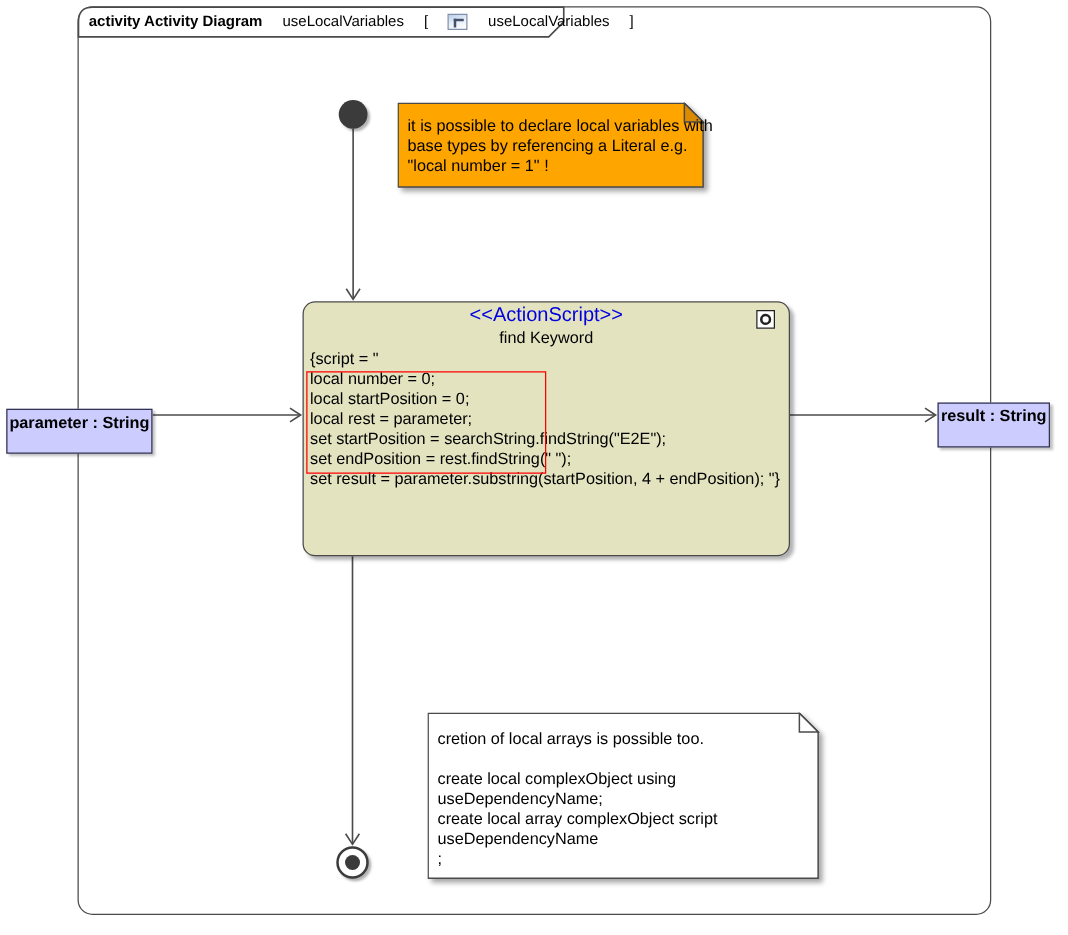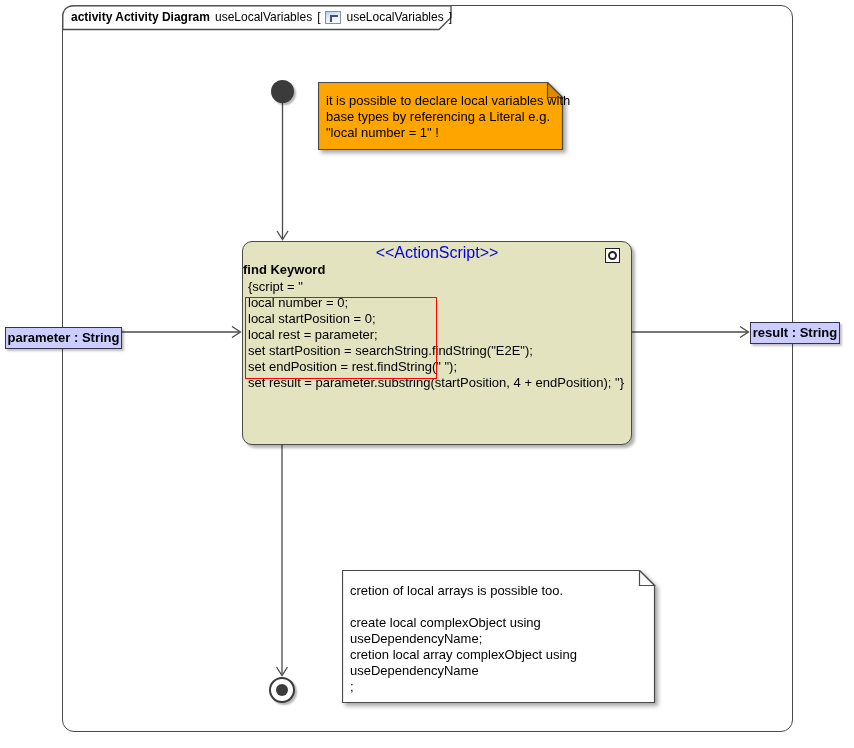--- a/index.html
+++ b/index.html
@@ -6,53 +6,53 @@
   .canvas{position:relative;width:854px;height:748px;background:#fff;
           font-family:"Liberation Sans",sans-serif;color:#000;overflow:hidden;}
 
   
   .frame{position:absolute;left:62px;top:5px;width:731px;height:727px;
          border:1.5px solid var(--line_dark,#4a4a4a);border-radius:12px;box-sizing:border-box;}
   svg.overlay{position:absolute;left:0;top:0;pointer-events:none;}
   svg.overlay .edge{pointer-events:stroke;}
 
   .tabtext{position:absolute;left:71px;top:9px;height:16px;display:flex;align-items:center;
-           gap:5px;font-size:12px;white-space:pre;}
+           gap:16px;font-size:12px;white-space:pre;}
   .kw{font-weight:bold;}
   .dicon{width:16px;height:13px;border:1px solid #8090a8;box-sizing:border-box;position:relative;
          background:linear-gradient(160deg,#b9cdea 0%,#e4edf9 45%,#ffffff 100%);}
   .dicon::after{content:"";position:absolute;left:4px;top:3px;width:6px;height:5px;
                 border-left:2px solid #44506b;border-top:2px solid #44506b;}
 
   
   .initial{position:absolute;left:271px;top:80px;width:23px;height:23px;border-radius:50%;
            background:var(--node_dark,#3b3b3b);box-shadow:2px 2px 2px rgba(0,0,0,0.3);}
   .final{position:absolute;left:269px;top:677px;width:26px;height:26px;border-radius:50%;
          border:2px solid var(--node_dark,#3b3b3b);background:#fff;box-sizing:border-box;
          box-shadow:2px 2px 2px rgba(0,0,0,0.3);}
   .final .dot{position:absolute;left:50%;top:50%;width:12px;height:12px;margin:-6px 0 0 -6px;
               border-radius:50%;background:var(--node_dark,#3b3b3b);}
 
   .action{position:absolute;left:242px;top:241px;width:390px;height:204px;box-sizing:border-box;
           background:var(--action_fill,#e3e3c0);border:1.5px solid var(--line_dark,#4a4a4a);
           border-radius:10px;box-shadow:3px 3px 3px rgba(0,0,0,0.3);}
   .stereo{margin-top:3px;height:16px;line-height:16px;text-align:center;font-size:16px;
           color:var(--stereotype_blue,#0000e0);}
-  .aname{height:18px;line-height:18px;text-align:left;font-weight:bold;font-size:13px;}
+  .aname{height:18px;line-height:18px;text-align:center;font-weight:normal;font-size:13px;}
   .script{padding-left:5px;font-size:13px;line-height:16px;}
   .sline{height:16px;white-space:pre;}
   .redbox{position:absolute;left:2px;top:55px;width:190px;height:80px;
           border:1px solid var(--highlight_red,#ff0000);pointer-events:none;}
   .aicon{position:absolute;top:6px;right:11px;width:15px;height:15px;box-sizing:border-box;
          border:1px solid #222;background:#fff;}
   .aicon .c{position:absolute;left:50%;top:50%;width:9px;height:9px;margin:-4.5px 0 0 -4.5px;
             border:2.5px solid #222;border-radius:50%;box-sizing:border-box;}
 
   
-  .pin{position:absolute;height:22px;box-sizing:border-box;background:var(--pin_fill,#ccccff);
+  .pin{position:absolute;height:36px;box-sizing:border-box;background:var(--pin_fill,#ccccff);
        border:1px solid #33334d;font-weight:bold;font-size:13px;text-align:center;line-height:20px;
        box-shadow:2px 2px 2px rgba(0,0,0,0.25);}
   #pin-in{left:5px;top:327px;width:117px;}
   #pin-out{left:750px;top:322px;width:90px;}
 
   
   .note{position:absolute;}
   .note svg{position:absolute;left:0;top:0;filter:drop-shadow(3px 3px 2px rgba(0,0,0,0.35));}
   .ntext{position:absolute;left:8px;font-size:13px;line-height:16px;}
   .nl{height:16px;white-space:pre;}
@@ -140,19 +140,19 @@
   <div class="note" style="left:342px;top:570px;width:313px;height:133px">
     <svg width="317" height="137">
       <path d="M0.5,0.5 L297.5,0.5 L312.5,15.5 L312.5,132.5 L0.5,132.5 Z" fill="#ffffff" stroke="#4a4a4a" stroke-width="1.2"></path>
       <path d="M297.5,0.5 L297.5,15.5 L312.5,15.5 Z" fill="#ffffff" stroke="#4a4a4a" stroke-width="1.2"></path>
     </svg>
     <div class="ntext" style="top:13px">
       <div class="nl">cretion of local arrays is possible too.</div>
       <div class="nl"></div>
       <div class="nl">create local complexObject using</div>
       <div class="nl">useDependencyName;</div>
-      <div class="nl">cretion local array complexObject using</div>
+      <div class="nl">create local array complexObject script</div>
       <div class="nl">useDependencyName</div>
       <div class="nl">;</div>
     </div>
   </div>
 
 </div>
 
 </body></html>

